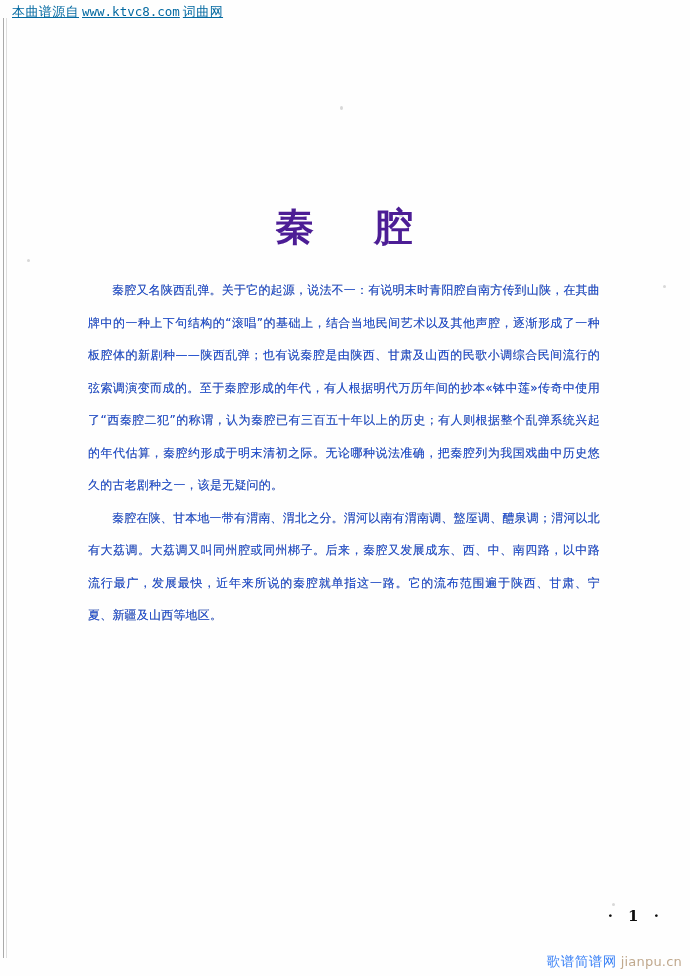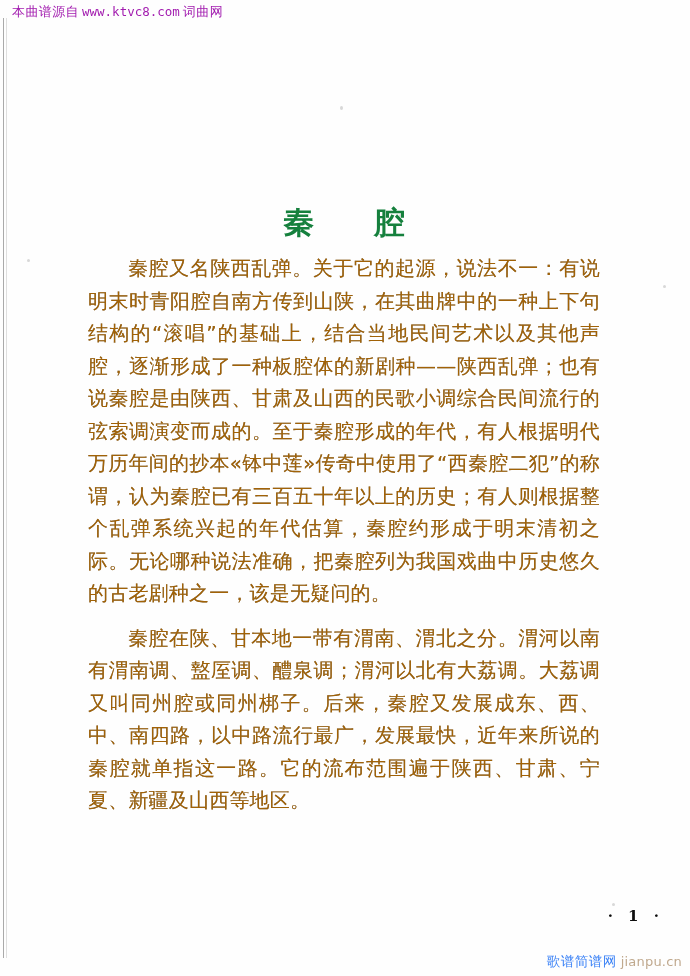--- a/index.html
+++ b/index.html
@@ -44,74 +44,75 @@
     opacity: .6;
   }
 
   
   .top-watermark {
     position: absolute;
     left: 12px;
     top: 3px;
     font-size: 13px;
     line-height: 18px;
-    color: #a21caf;
+    color: #0369a1;
     letter-spacing: .4px;
     white-space: nowrap;
+    text-decoration: underline;
   }
   .top-watermark .url {
     font-family: "DejaVu Sans Mono", "Liberation Mono", monospace;
     font-size: 12.5px;
     letter-spacing: 0;
     padding: 0 3px;
   }
 
   
   .article-title {
     position: absolute;
     left: 0;
     right: 0;
     top: 182px;
     text-align: center;
     font-family: "DejaVu Sans", "Liberation Sans", sans-serif;
     font-weight: bold;
-    font-size: 31px;
+    font-size: 39px;
     line-height: 38px;
-    color: #15803d;
+    color: #4c1d95;
     letter-spacing: 2px;
   }
   .article-title .glyph-gap {
     display: inline-block;
     width: 58px;
   }
 
   
   .body-text {
     position: absolute;
     left: 88px;
-    top: 252px;
+    top: 274px;
     width: 512px;
-    font-size: 20px;
+    font-size: 12px;
     line-height: 32.5px;
-    color: #a16207;
+    color: #1d4ed8;
     text-align: justify;
     text-justify: inter-character;
     letter-spacing: .2px;
   }
   .body-text p {
     margin: 0 0 0 0;
     text-indent: 2em;
     text-align: justify;
     text-justify: inter-character;
     word-break: break-all;
     
     text-shadow: 0 0 .4px rgba(0,0,0,.45);
   }
   .body-text p + p {
-    margin-top: 12px;
+    margin-top: 0;
   }
 
   
   .page-number {
     position: absolute;
     right: 26px;
     top: 906px;
     font-family: "DejaVu Serif", "Liberation Serif", serif;
     font-size: 15px;
     line-height: 20px;

